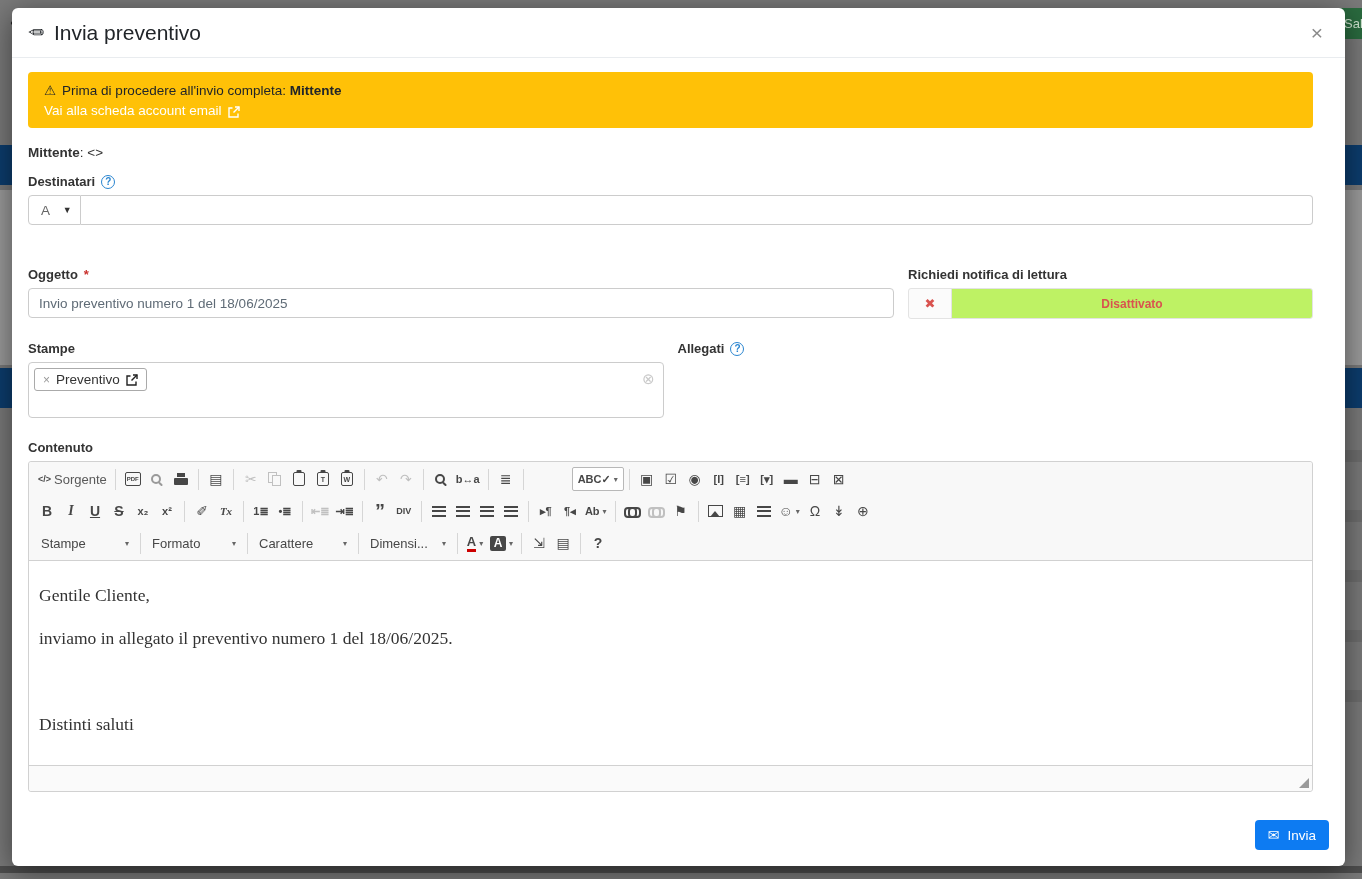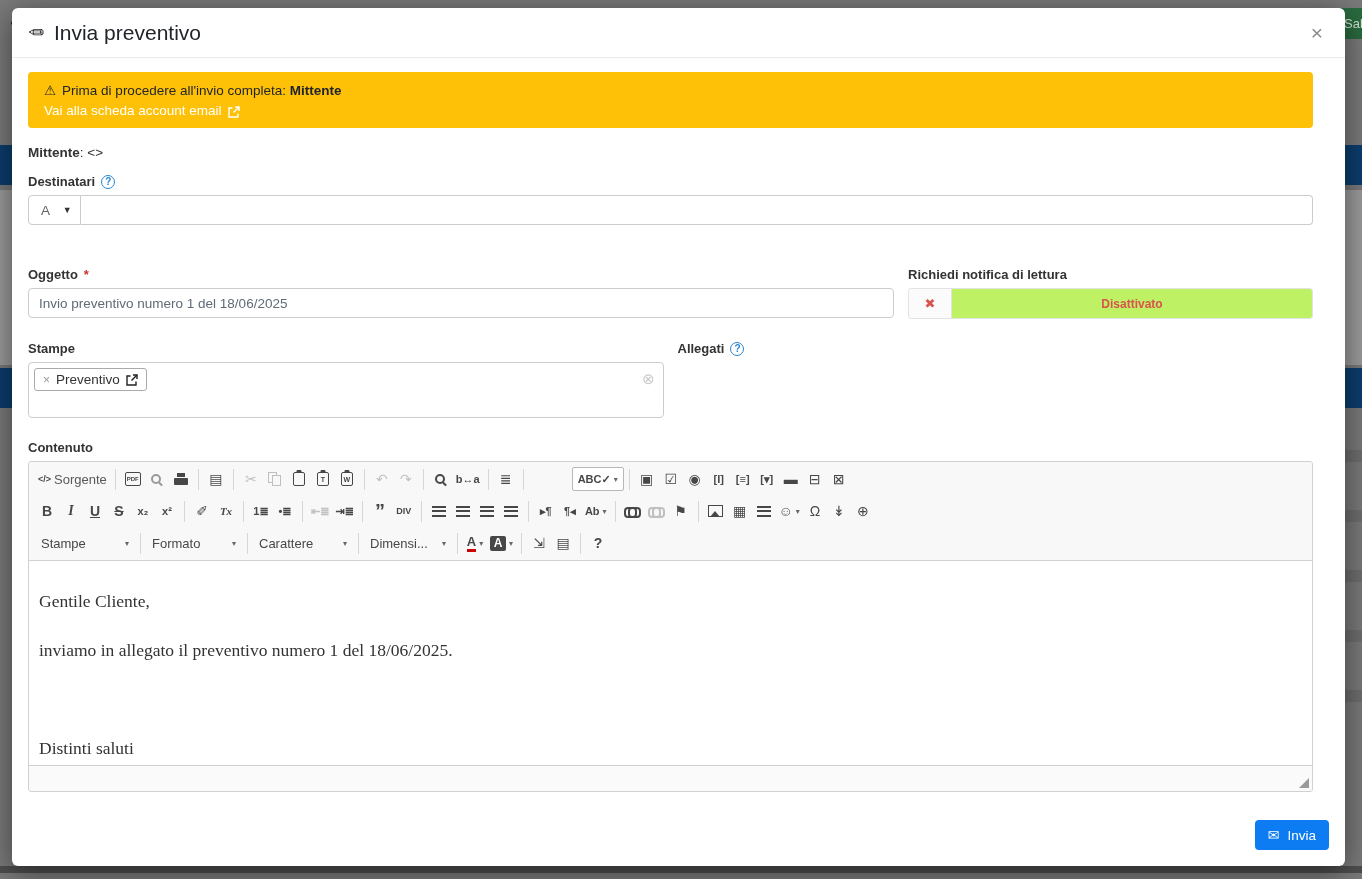--- a/index.html
+++ b/index.html
@@ -127,21 +127,21 @@
   .gl.lnk::before, .gl.lnk::after { content:""; position:absolute; top:0; width:9px; height:7px; border:2px solid currentColor; border-radius:4px; }
   .gl.lnk::before { left:0; } .gl.lnk::after { right:0; }
   .gl.img2 { width:15px; height:12px; border:1.5px solid currentColor; position:relative; overflow:hidden; }
   .gl.img2::after { content:""; position:absolute; left:1px; bottom:-1px; border-left:5px solid transparent; border-right:5px solid transparent; border-bottom:6px solid currentColor; }
   .gl.bars { width:14px; height:11px; background:repeating-linear-gradient(to bottom, currentColor 0 2px, transparent 2px 4.4px); }
   .gl.pdf { font-size:6px; font-weight:bold; border:1.5px solid currentColor; border-radius:2px; padding:3px 1px; }
   .gl.tcol { font-weight:bold; font-size:13px; border-bottom:3px solid #c00; padding-bottom:1px; }
   .gl.bgcol { background:#474747; color:#fff; width:16px; height:15px; border-radius:2px; font-weight:bold; font-size:12px; }
 
   .ed-body { height:204px; padding:2px 10px; overflow:hidden; cursor:text; }
-  .ed-body p { margin:28px 0; font-family:"Liberation Serif", serif; font-size:17.5px; color:#333; }
+  .ed-body p { margin:22px 0; font-family:"Liberation Serif", serif; font-size:17.5px; color:#333; }
   .ed-status { height:26px; background:#fafafa; border-top:1px solid #d1d1d1; border-radius:0 0 3px 3px; position:relative; }
   .rsz { position:absolute; right:3px; bottom:3px; width:0; height:0; border-left:10px solid transparent; border-bottom:10px solid #9a9a9a; cursor:nwse-resize; }
 
   .modal-footer { padding:15px 16px 16px; display:flex; justify-content:flex-end; flex:0 0 auto; }
   .btn-invia {
     background:#0d7bf2; color:#fff; border:none; border-radius:4px; height:30px;
     padding:0 13px; font-size:13.5px; display:inline-flex; align-items:center; gap:8px;
     font-family:"Liberation Sans", sans-serif; cursor:pointer;
   }
   .btn-invia .env { font-size:14px; }

